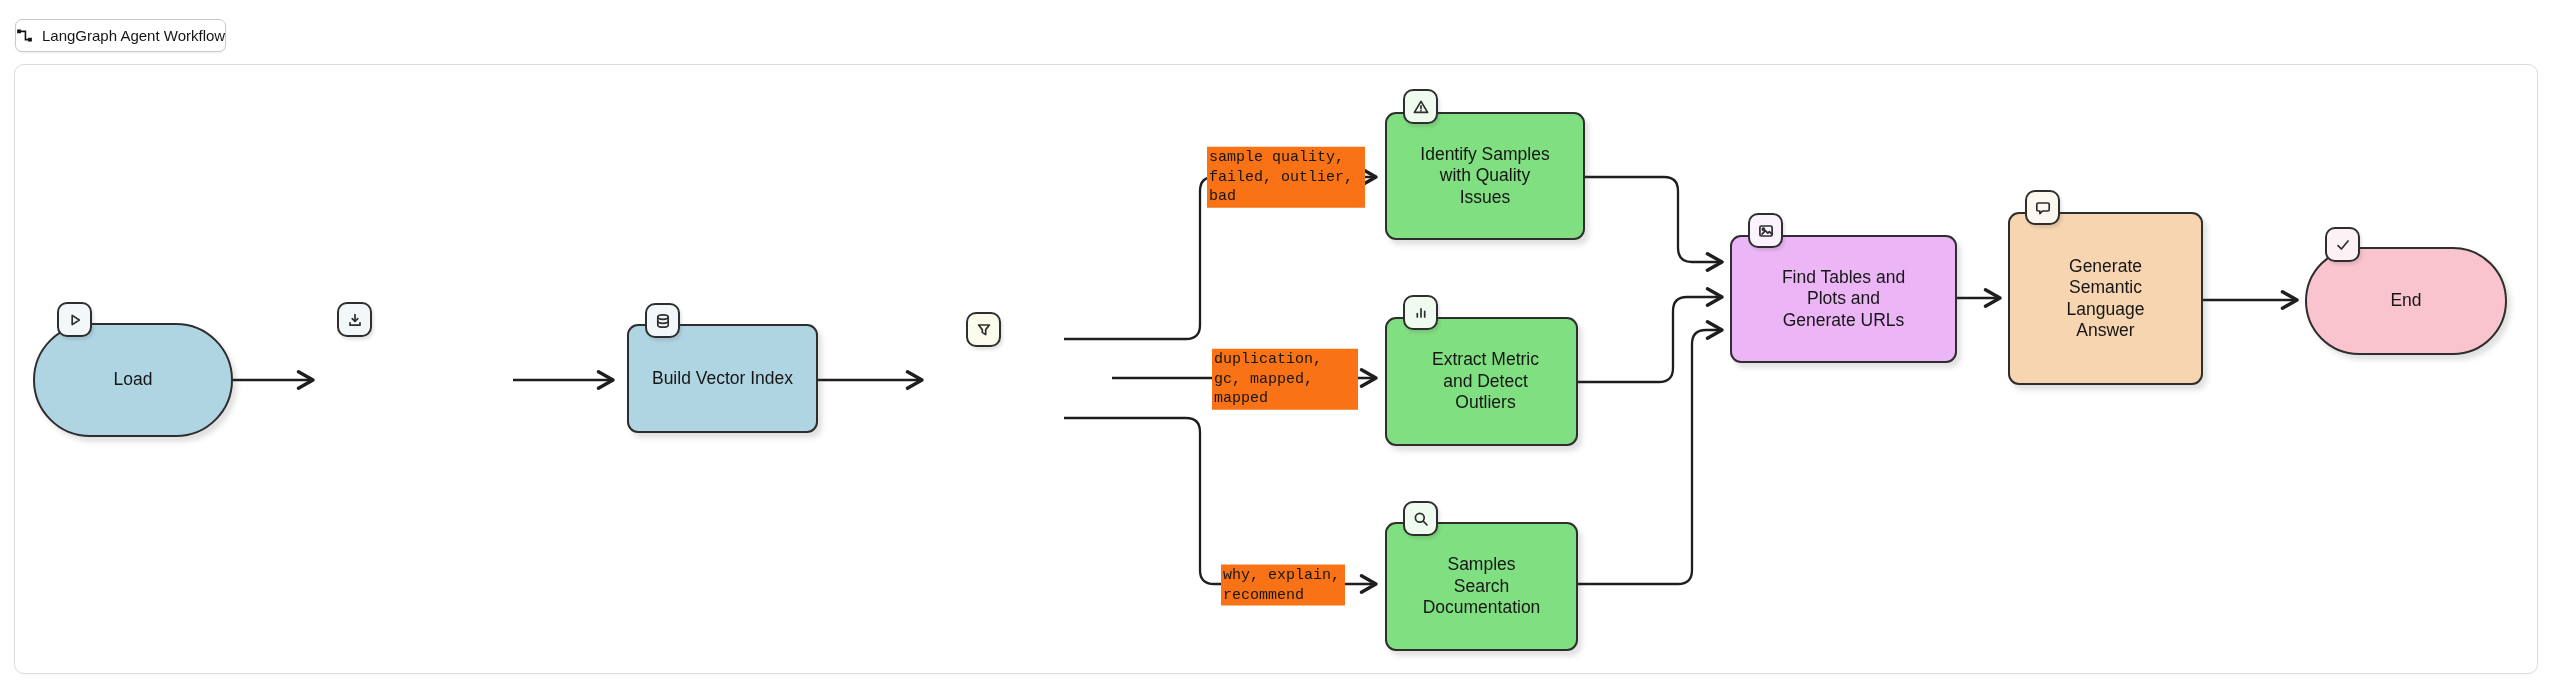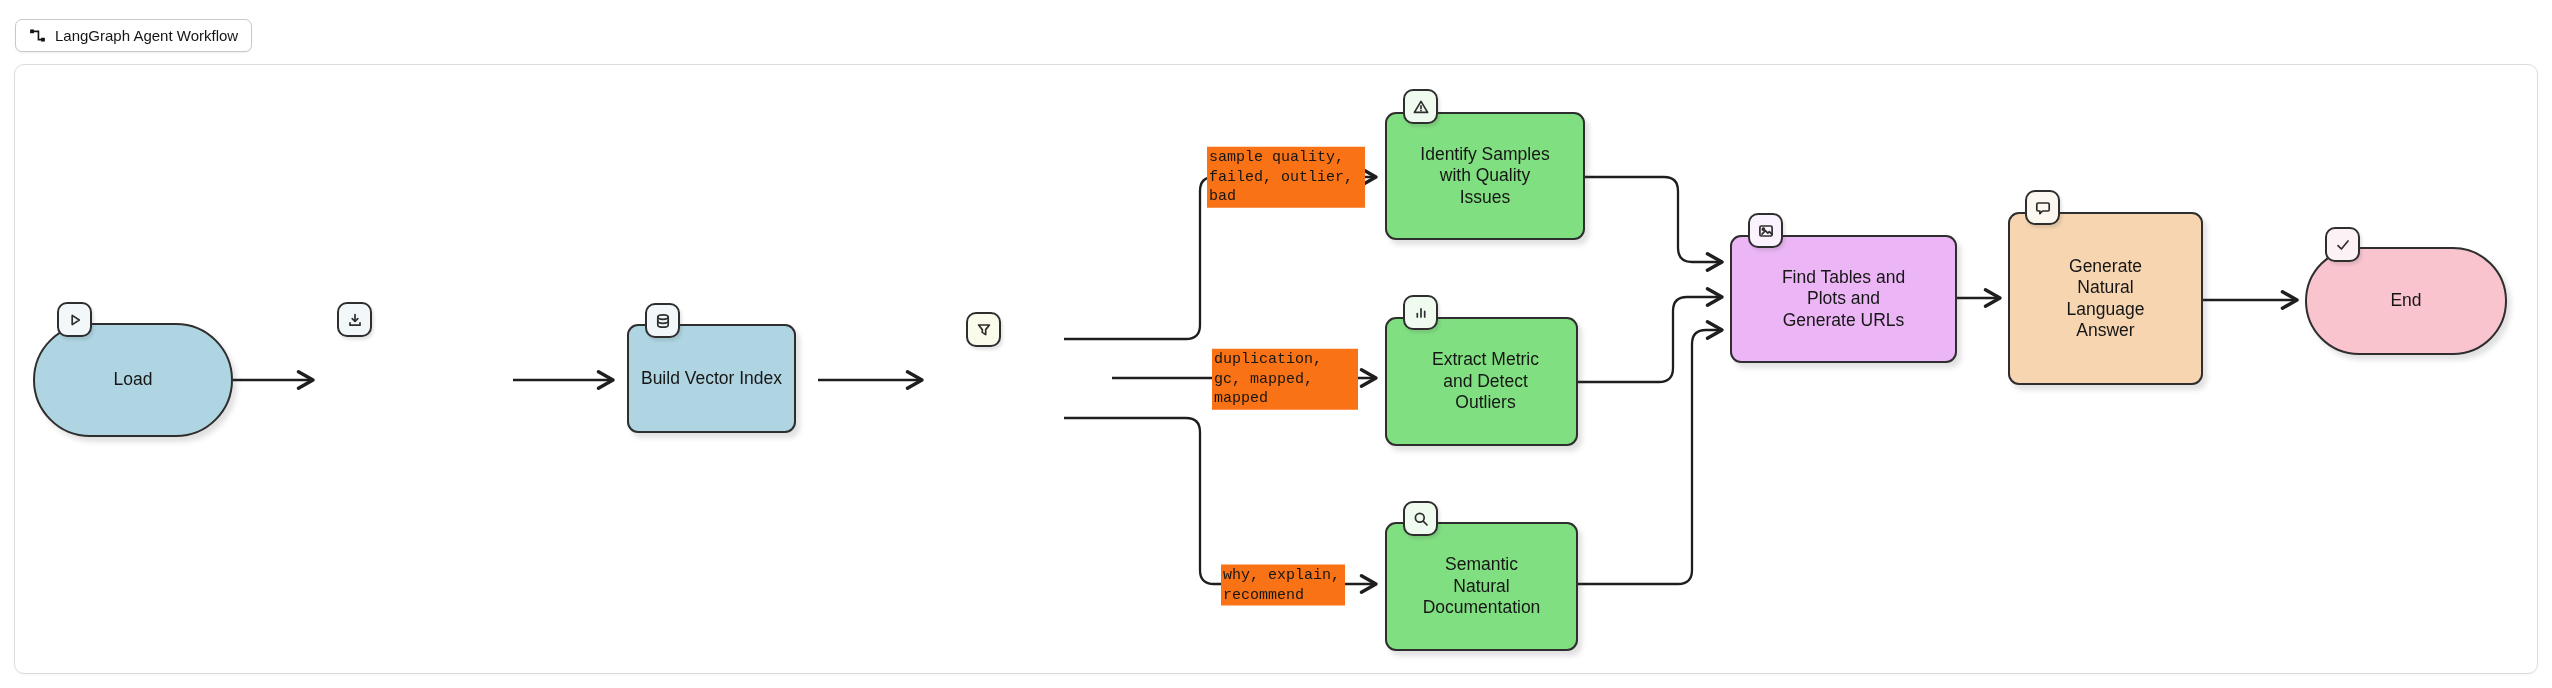--- a/index.html
+++ b/index.html
@@ -9,21 +9,21 @@
     --badge-purple:#FAF2FC; --badge-orange:#FCF7EF; --badge-pink:#FCF1F4;
     --text:#161616;
   }
   html,body{margin:0;padding:0;background:#fff;}
   body{font-family:"Liberation Sans", sans-serif;color:var(--text);}
   .canvas{position:relative;width:2552px;height:688px;background:#fff;overflow:hidden;}
 
   
   .chip{
     position:absolute;left:15px;top:19px;height:33px;box-sizing:border-box;
-    display:flex;align-items:center;gap:9px;padding:0 13px;
+    display:flex;align-items:center;gap:9px;padding:0 0;
     background:#fff;border:1px solid #c9c9c9;border-radius:7px;
     box-shadow:0 1px 2px rgba(0,0,0,0.07);font-size:15px;white-space:nowrap;
   }
   .chip svg{display:block;}
 
   
   .frame{
     position:absolute;left:14px;top:64px;width:2524px;height:610px;box-sizing:border-box;
     background:#fff;border:1.5px solid #dcdcdc;border-radius:10px;
     box-shadow:0 1px 3px rgba(0,0,0,0.04);
@@ -37,21 +37,21 @@
     position:absolute;box-sizing:border-box;border:2.5px solid var(--stroke);
     border-radius:11px;display:flex;align-items:center;justify-content:center;
     text-align:center;font-size:17.5px;line-height:1.22;
     box-shadow:4px 5px 5px rgba(70,70,70,0.16);cursor:pointer;
   }
   .pill{border-radius:60px;}
   .node .lbl{display:inline-block;}
 
   .n-start   {left:33px;  top:323px; width:200px;height:114px;background:var(--blue);}
   .n-load    {left:318px; top:323px; width:195px;height:112px;background:var(--blue);}
-  .n-build   {left:627px; top:324px; width:169px;height:109px;background:var(--blue);}
+  .n-build   {left:627px; top:324px; width:191px;height:109px;background:var(--blue);}
   .n-route   {left:932px; top:304px; width:180px;height:149px;border:none;background:transparent;
               border-radius:0;box-shadow:none;}
   .n-route svg.diamond{position:absolute;left:0;top:0;filter:drop-shadow(4px 5px 4px rgba(70,70,70,0.18));}
   .n-route .lbl{position:relative;}
   .n-identify{left:1385px;top:112px; width:200px;height:128px;background:var(--green);}
   .n-extract {left:1385px;top:317px; width:193px;height:129px;background:var(--green);padding-left:8px;}
   .n-semantic{left:1385px;top:522px; width:193px;height:129px;background:var(--green);}
   .n-find    {left:1730px;top:235px; width:227px;height:128px;background:var(--purple);}
   .n-generate{left:2008px;top:212px; width:195px;height:173px;background:var(--orange);}
   .n-end     {left:2305px;top:247px; width:202px;height:108px;background:var(--pink);}
@@ -141,29 +141,29 @@
 
   <div class="node n-identify w-identify">
     <span class="lbl">Identify Samples with Quality Issues</span>
   </div>
 
   <div class="node n-extract w-extract">
     <span class="lbl">Extract Metric and Detect Outliers</span>
   </div>
 
   <div class="node n-semantic w-semantic">
-    <span class="lbl">Semantic Natural Documentation</span>
+    <span class="lbl">Samples Search Documentation</span>
   </div>
 
   <div class="node n-find w-find">
     <span class="lbl">Find Tables and Plots and Generate URLs</span>
   </div>
 
   <div class="node n-generate w-generate">
-    <span class="lbl">Generate Natural Language Answer</span>
+    <span class="lbl">Generate Semantic Language Answer</span>
   </div>
 
   <div class="node pill n-end">
     <span class="lbl">End</span>
   </div>
 
   <div class="badge b-start">
     <svg width="20" height="20" viewBox="0 0 20 20">
         <path d="M7.2 5.4 L14.3 10 L7.2 14.6 Z"></path>
       </svg>

